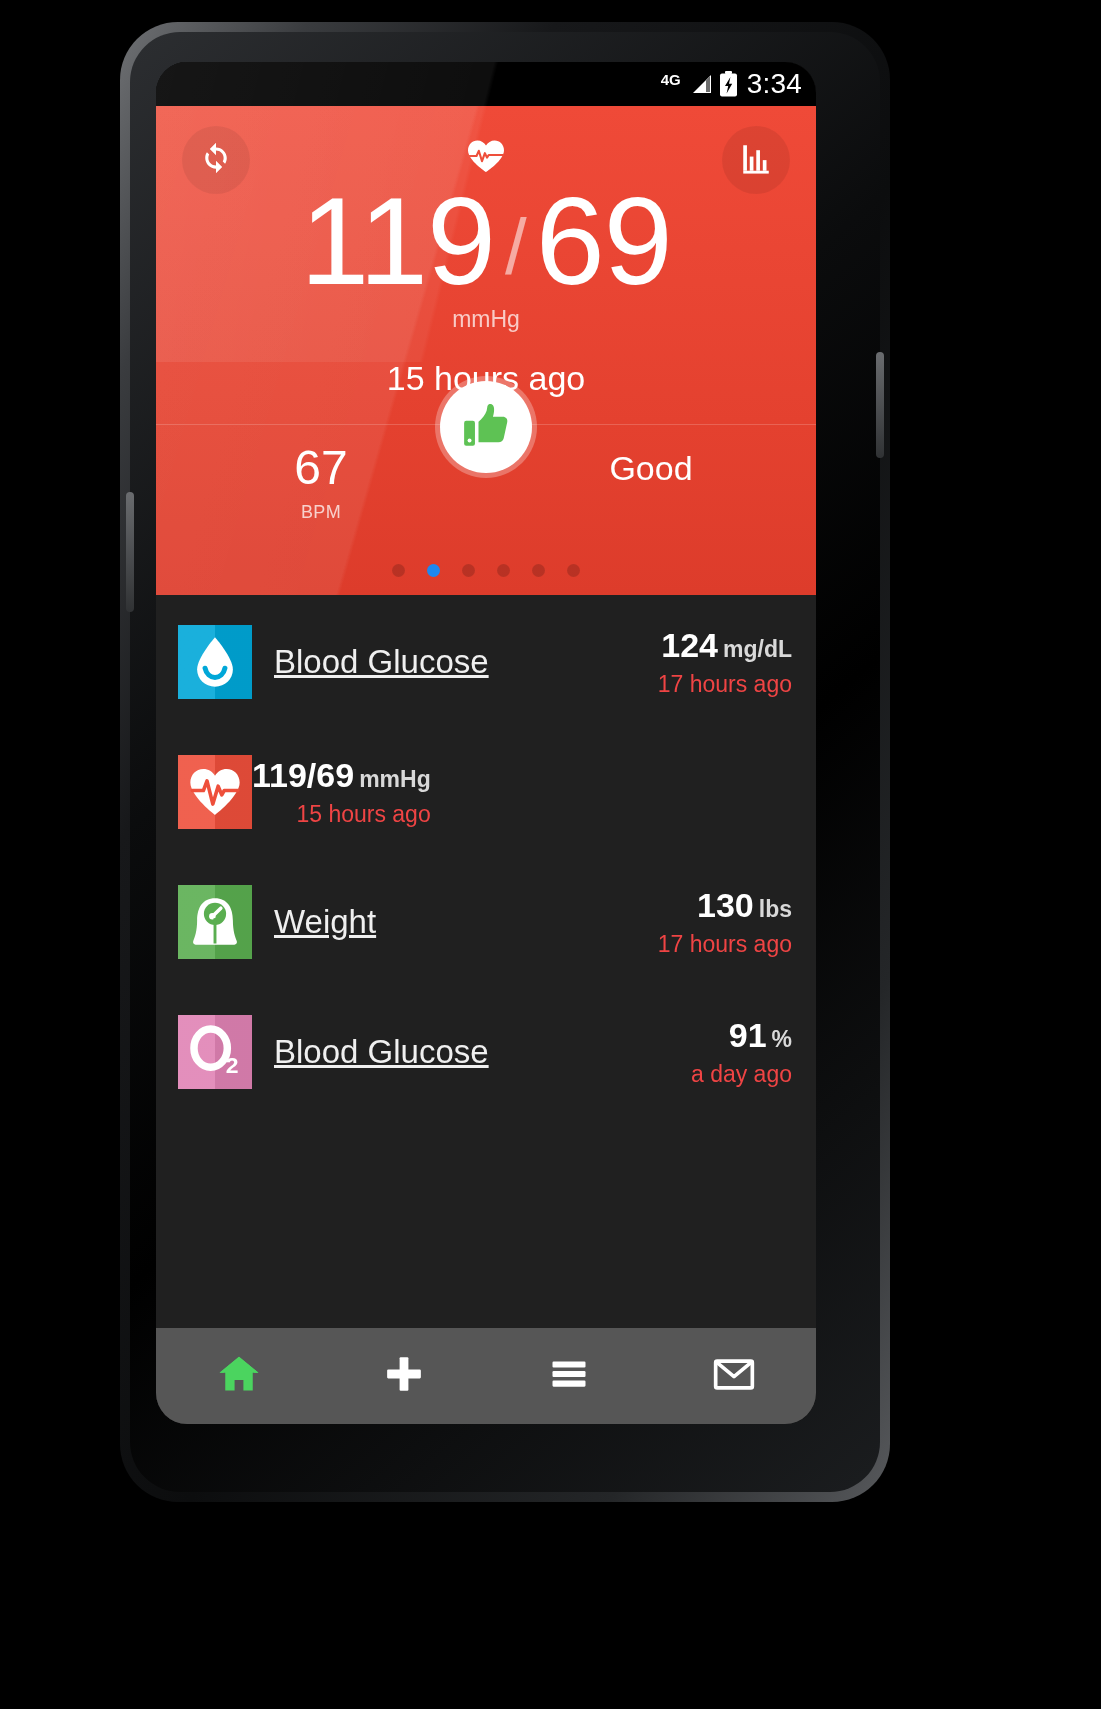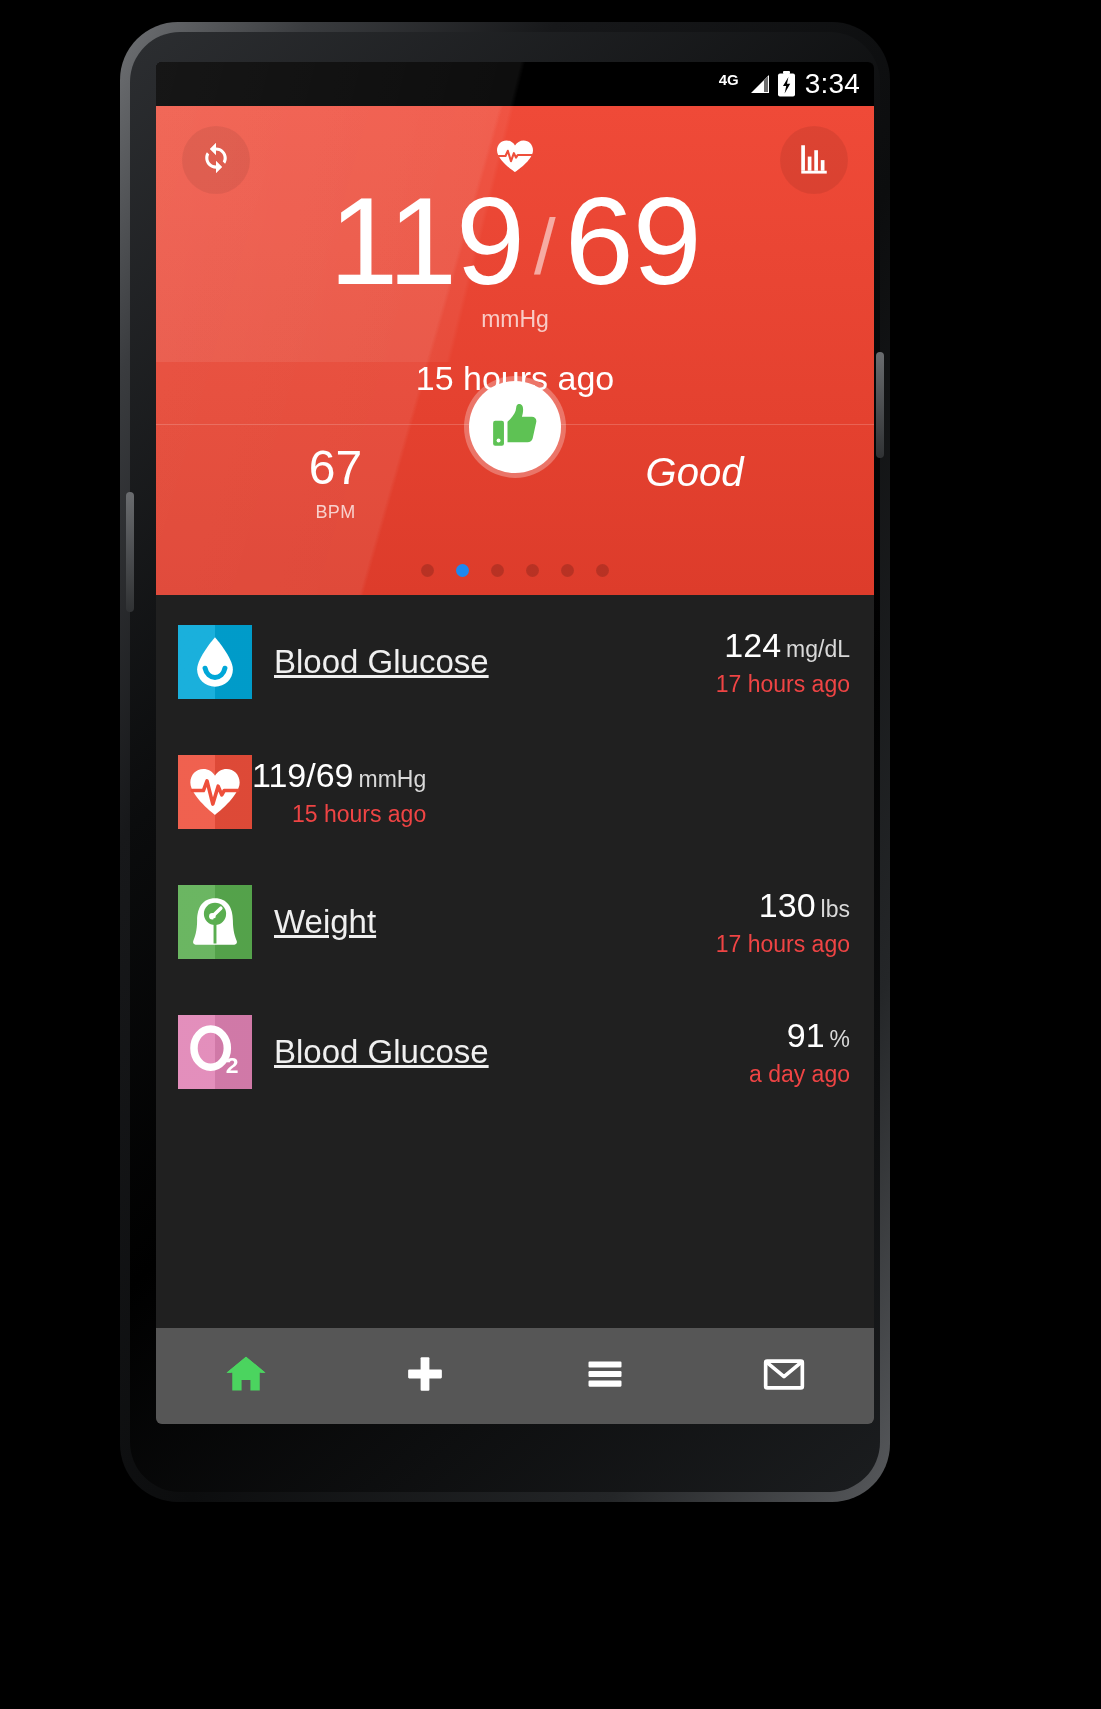--- a/index.html
+++ b/index.html
@@ -38,23 +38,23 @@
     right: 10px;
     bottom: 10px;
     border-radius: 50px;
     background:
       linear-gradient(140deg, #2c2e31 0%, #0b0c0d 38%, #000 60%, #1b1d1f 100%);
   }
   .screen-bezel {
     position: absolute;
     left: 26px;
     top: 30px;
-    width: 718px;
+    width: 660px;
     height: 1362px;
-    border-radius: 6px;
+    border-radius: 31px;
     background: #000;
     box-shadow: inset 0 0 0 1px #151617;
     overflow: hidden;
   }
   
   .glass-sheen {
     position: absolute;
     left: 0; top: 0; right: 0; height: 300px;
     background: linear-gradient(104deg, rgba(255,255,255,0.085) 0%, rgba(255,255,255,0.055) 46%, rgba(255,255,255,0.0) 46.6%);
     pointer-events: none;
@@ -230,21 +230,21 @@
     font-size: 48px;
     font-weight: 300;
     line-height: 1.05;
   }
   .stat .lbl {
     font-size: 18px;
     color: rgba(255,255,255,0.74);
     margin-top: 8px;
     letter-spacing: .4px;
   }
-  .stat.right .big { font-size: 40px; padding-top: 8px; font-style: italic; }
+  .stat.right .big { font-size: 34px; padding-top: 8px; }
   .stat.right .lbl { margin-top: 28px; }
 
   .outcome-badge {
     position: absolute;
     left: 50%;
     top: -44px;
     transform: translateX(-50%);
     width: 92px;
     height: 92px;
     border-radius: 50%;
@@ -308,21 +308,21 @@
     text-decoration: underline;
   }
   .row-right {
     text-align: right;
     flex: none;
     padding-right: 2px;
   }
   .row-val {
     color: #ffffff;
     font-size: 34px;
-    font-weight: 400;
+    font-weight: 700;
     white-space: nowrap;
     line-height: 1.1;
   }
   .row-val .unit {
     font-size: 23px;
     color: #d9d9d9;
     margin-left: 5px;
   }
   .row-sub {
     color: #ef4444;

